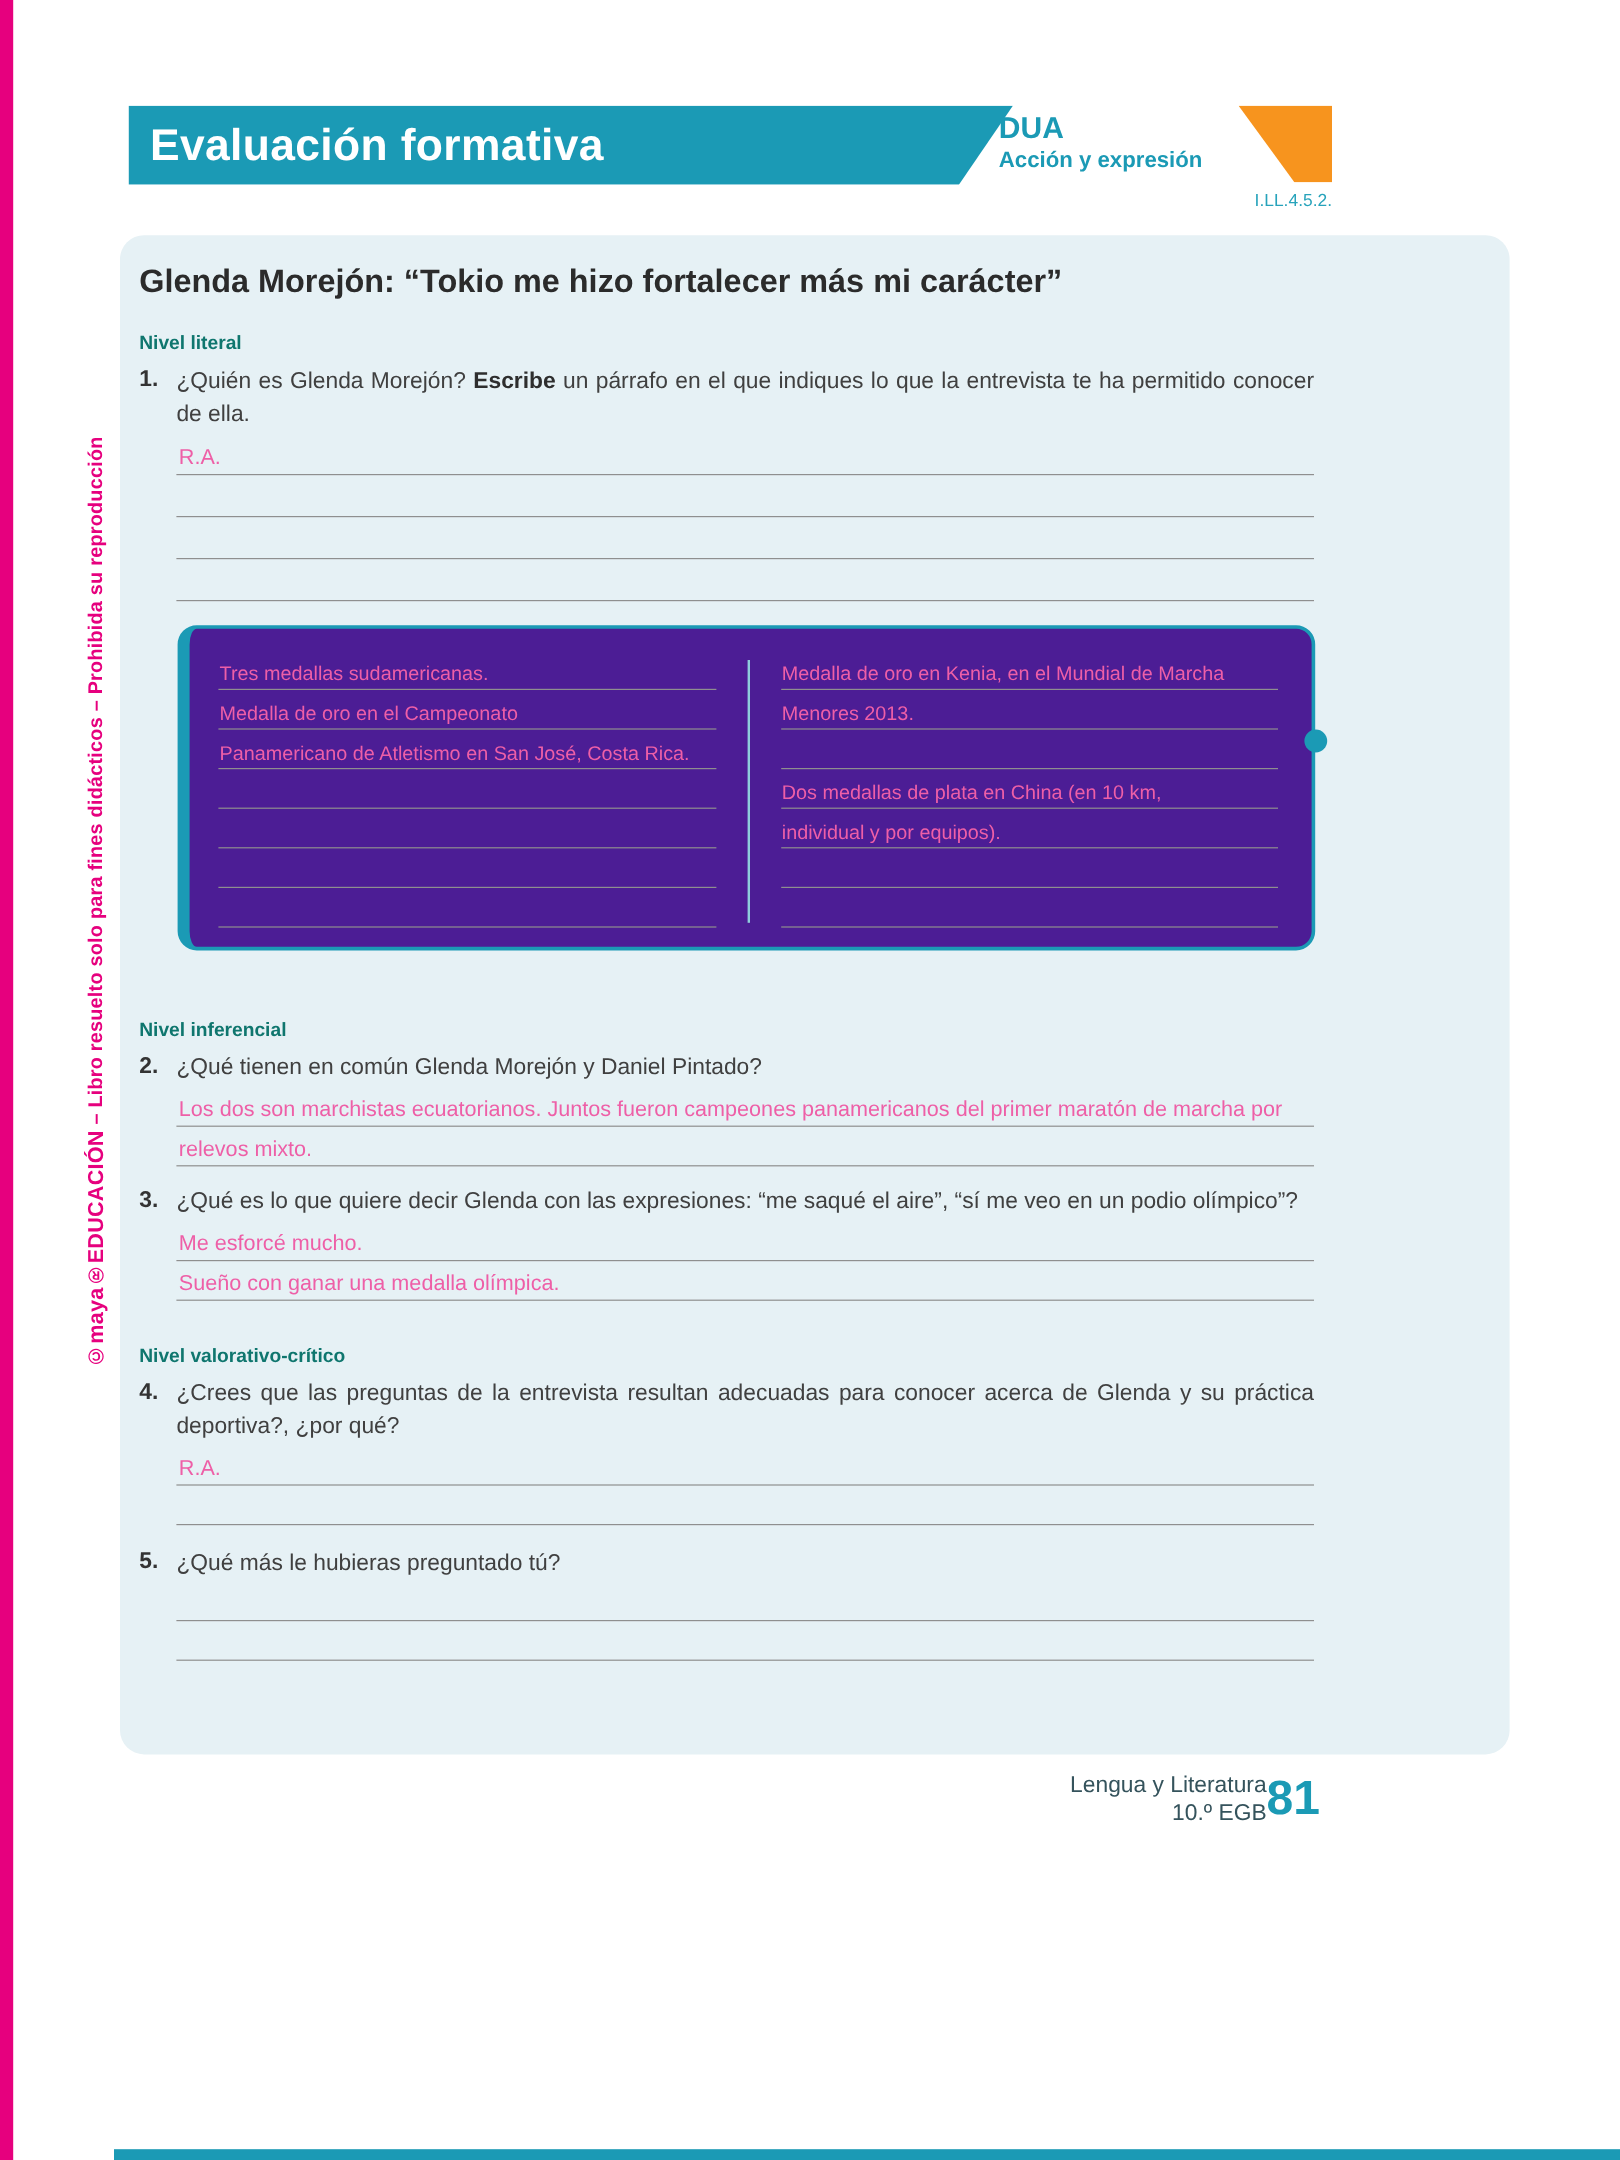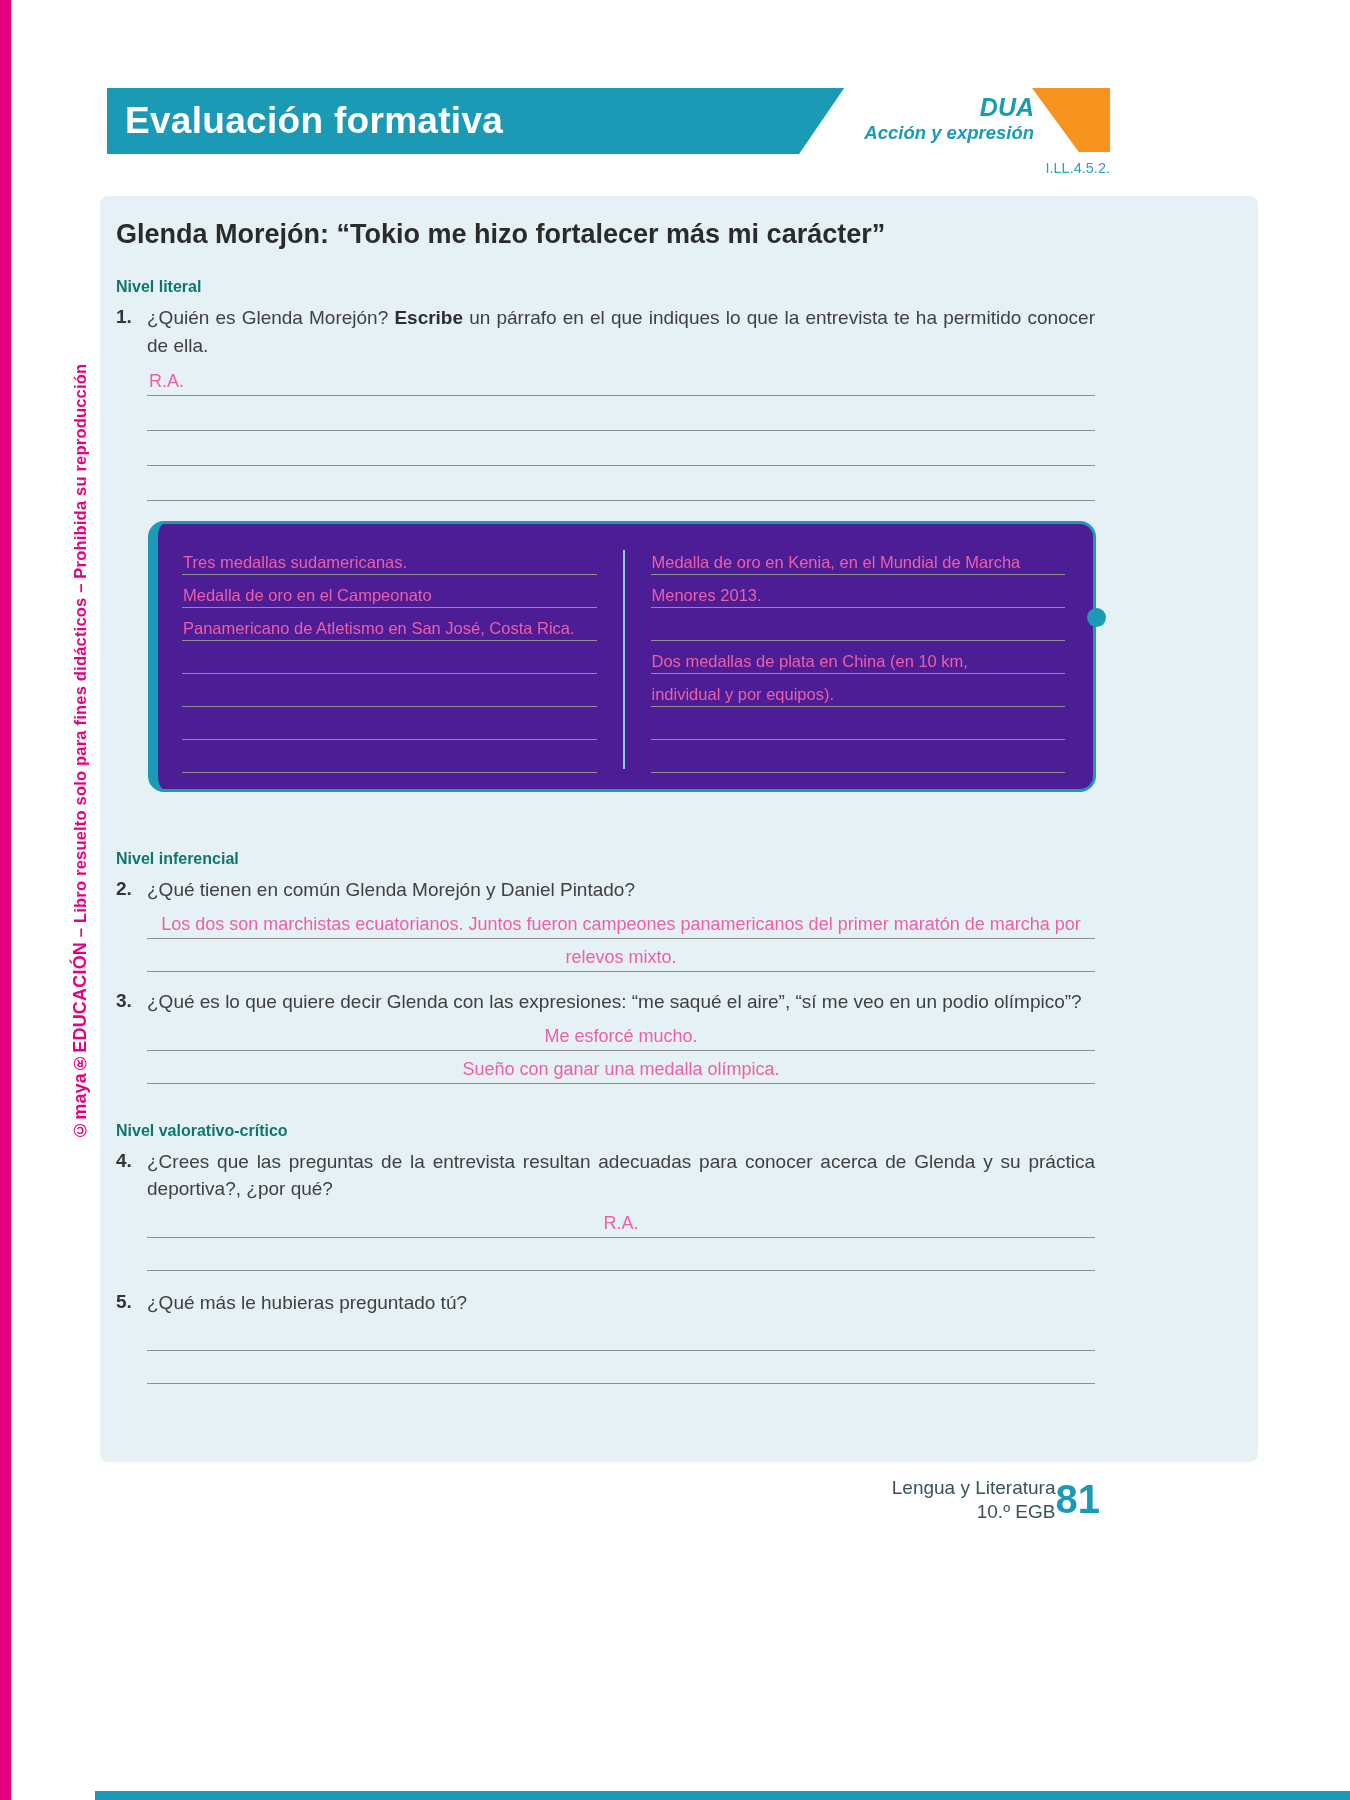--- a/index.html
+++ b/index.html
@@ -11,53 +11,53 @@
   }
   .left-strip { position:absolute; left:0; top:0; width:11px; height:100%; background:#e6007e; }
   .bottom-strip { position:absolute; left:95px; right:0; bottom:0; height:9px; background:#1b9ab5; }
 
   
   .header { position:absolute; left:107px; top:88px; width:1003px; height:66px; }
   .header-teal { position:absolute; inset:0; background:#1b9ab5;
     clip-path:polygon(0 0, 73.5% 0, 69% 100%, 0 100%); }
   .header-title { position:absolute; left:18px; top:12px; color:#ffffff; font-size:37px;
     font-weight:bold; letter-spacing:0.3px; }
-  .dua { position:absolute; right:76px; top:5px; text-align:right; color:#1b9ab5;font-style:italic; }
+  .dua { position:absolute; right:108px; top:5px; text-align:left; color:#1b9ab5; }
   .dua-main { font-size:25px; font-weight:bold; line-height:1.15; }
   .dua-sub { font-size:18.5px; font-weight:bold; }
   .header-orange { position:absolute; right:0; top:0; width:78px; height:64px; background:#f7941e;
     clip-path:polygon(0 0, 100% 0, 100% 100%, 60% 100%); }
   .ref-code { position:absolute; right:240px; top:160px; font-size:14.5px; color:#27a3bb; }
 
   
   .side-note { position:absolute; left:70px; top:425px; height:715px;
     writing-mode:vertical-rl; transform:rotate(180deg);
     color:#e6007e; font-size:16.5px; font-weight:bold; letter-spacing:0.2px; white-space:nowrap; }
   .side-note .brand { font-size:18px; }
 
   
   .panel { position:absolute; left:100px; top:196px; width:1158px; height:1266px;
-    background:#e6f1f5; border-radius:8px; padding:22px 163px 32px 16px; }
+    background:#e6f1f5; border-radius:20px; padding:22px 163px 32px 16px; }
   .page-title { font-size:27px; font-weight:bold; color:#2b2b2b; line-height:1.2;
     font-family:"Liberation Sans", sans-serif; }
   .section-label { color:#0f766e; font-weight:bold; font-size:16px; margin-top:28px; }
   .section-label.s2 { margin-top:58px; }
   .section-label.s3 { margin-top:38px; }
 
   .q { display:flex; margin-top:8px; }
   .qnum { flex:0 0 31px; width:31px; font-weight:bold; font-size:19px; color:#333; padding-top:2px; }
   .qbody { flex:1; min-width:0; }
   .q-text { font-size:19px; color:#404040; line-height:1.45; text-align:justify; }
   .q-text b { color:#2e2e2e; }
   .q-text.nowrap { white-space:nowrap; text-align:left; }
 
   .ans-area { margin-top:2px; }
   .aline { height:35px; border-bottom:1px solid #8f8f8f; display:flex; align-items:flex-end;
     padding:0 2px 3px 2px; font-size:18px; color:#ee5fa7; white-space:nowrap; }
-  .aline.short { height:33px;justify-content:center; }
+  .aline.short { height:33px; }
   .pink { color:#ee5fa7; }
 
   .haz { margin-top:24px; }
 
   
   .prize-box { position:relative; margin:20px 0 0 32px; width:948px; background:#4c1d95;
     border:3px solid #1b9ab5; border-left-width:10px; border-radius:16px;
     padding:18px 28px 16px 24px; }
   .box-inner { display:flex; }
   .box-col { flex:1; min-width:0; }

